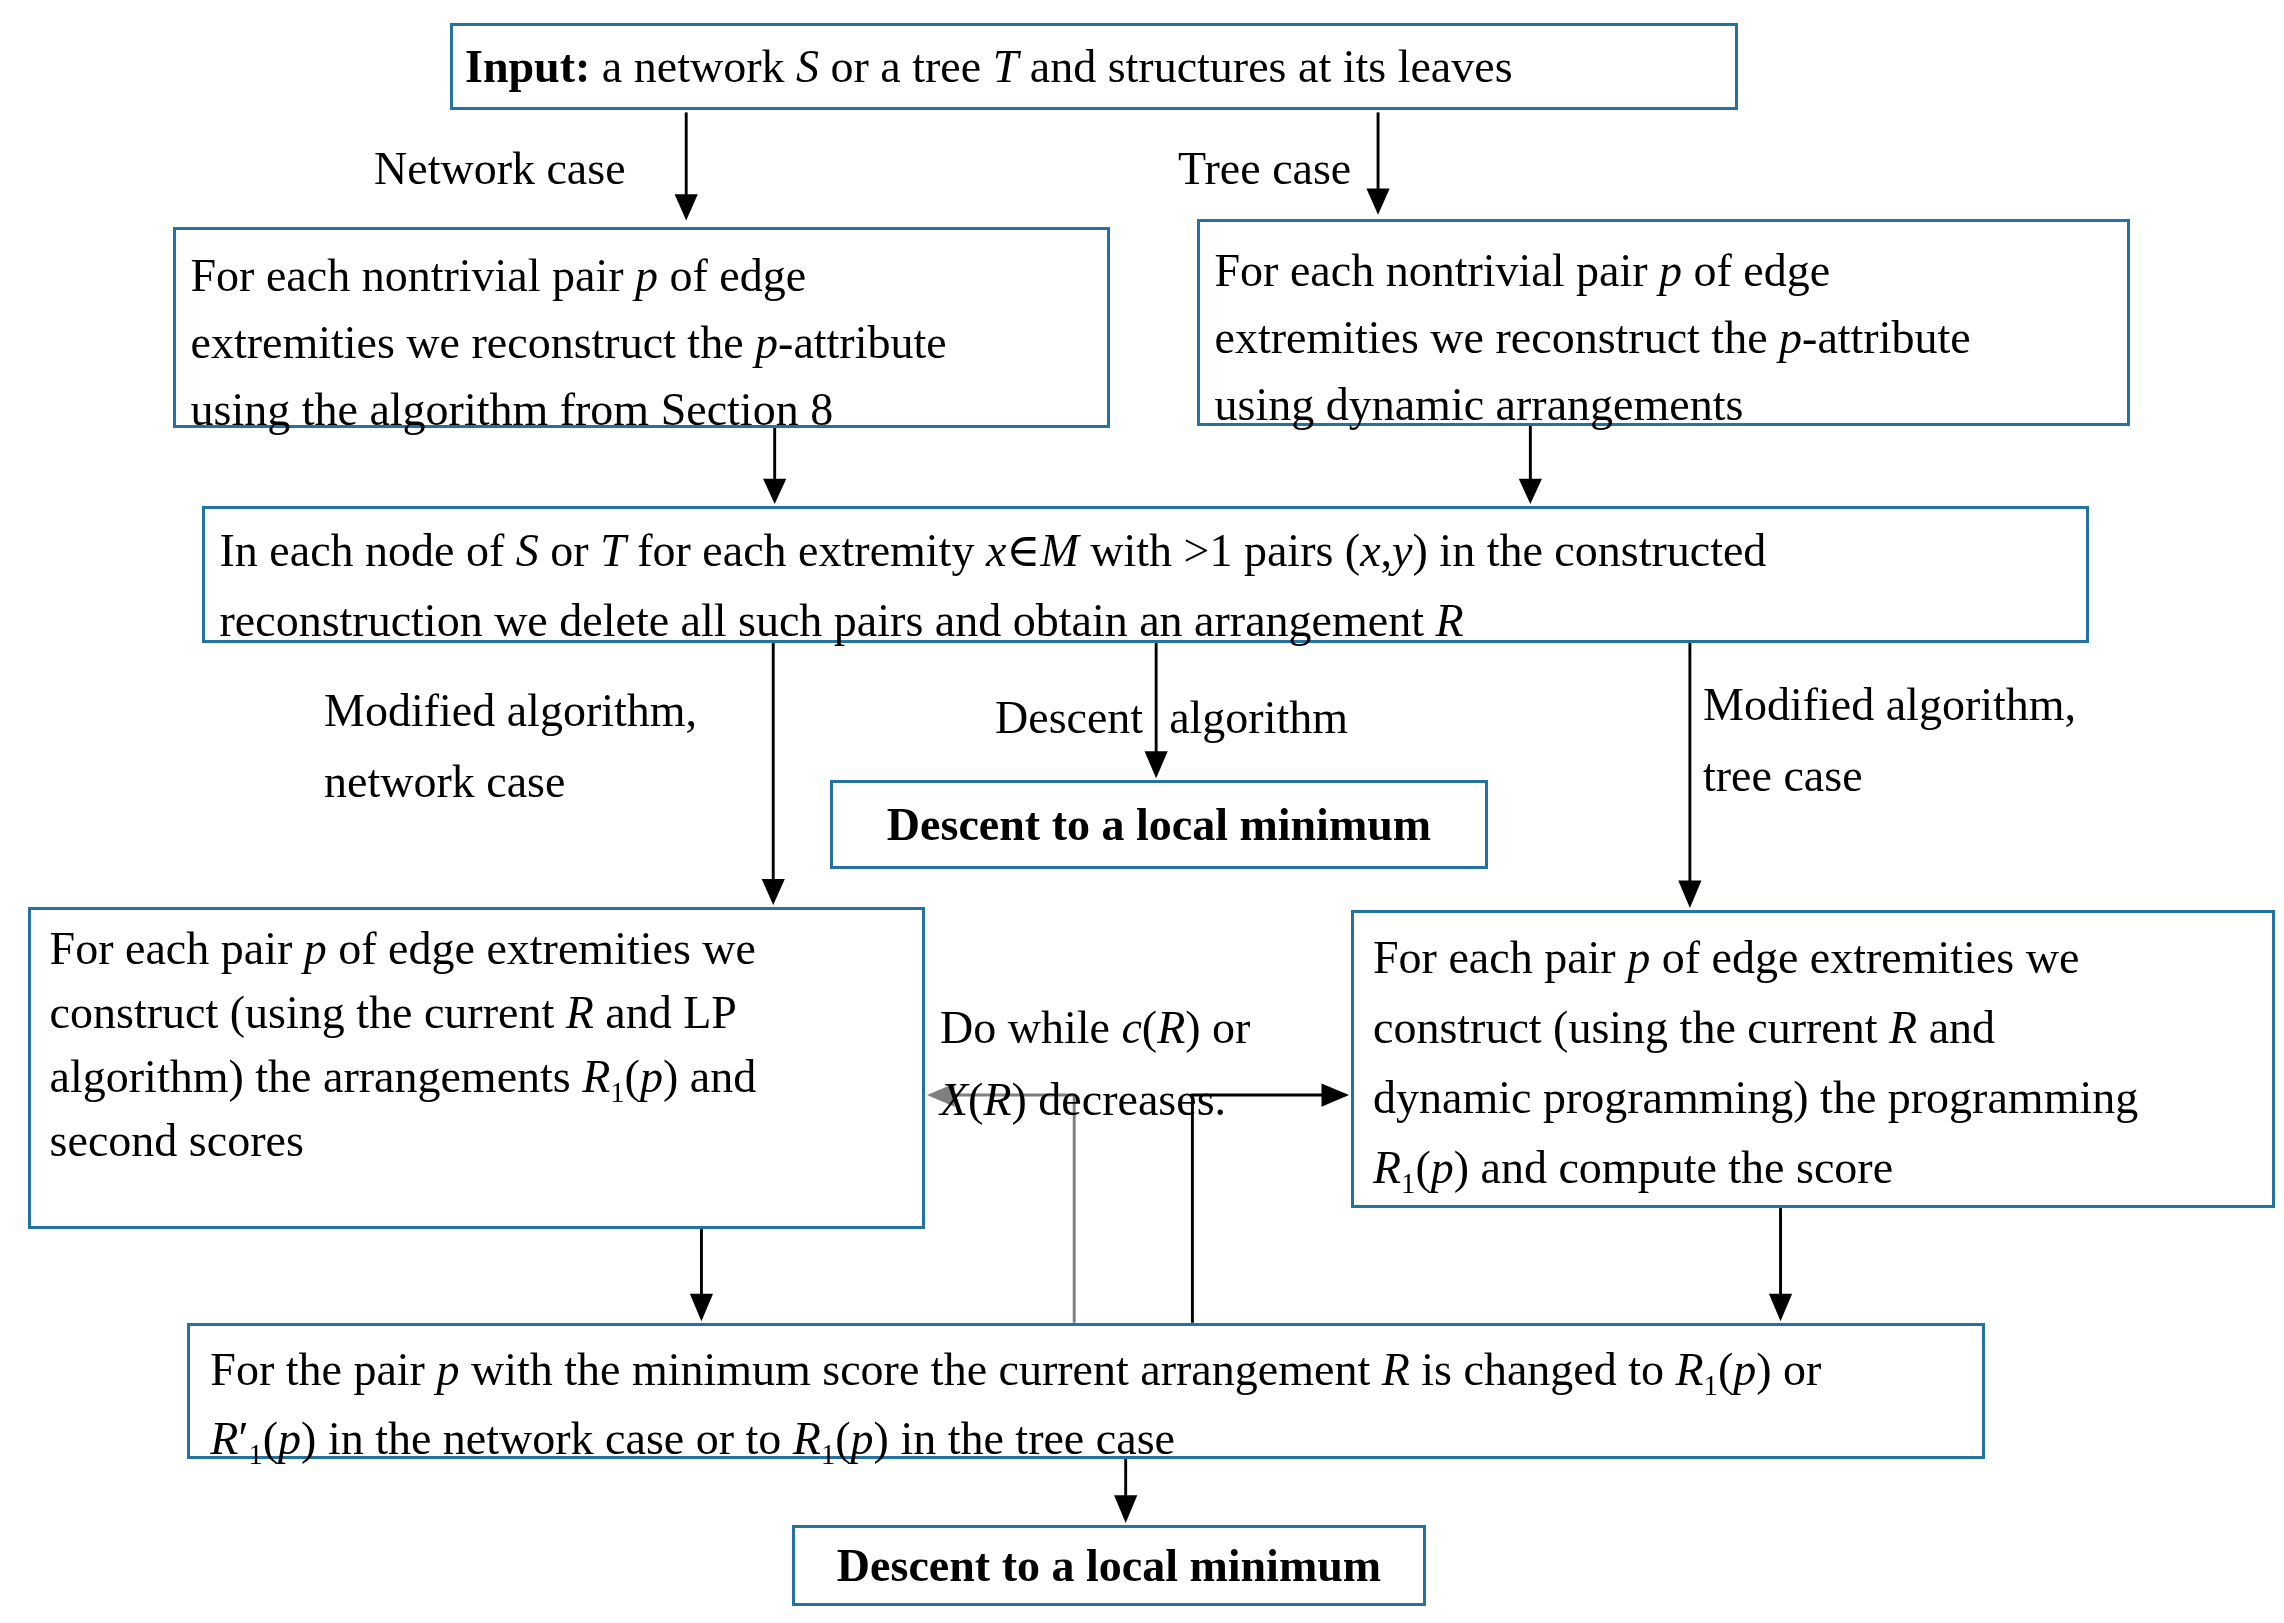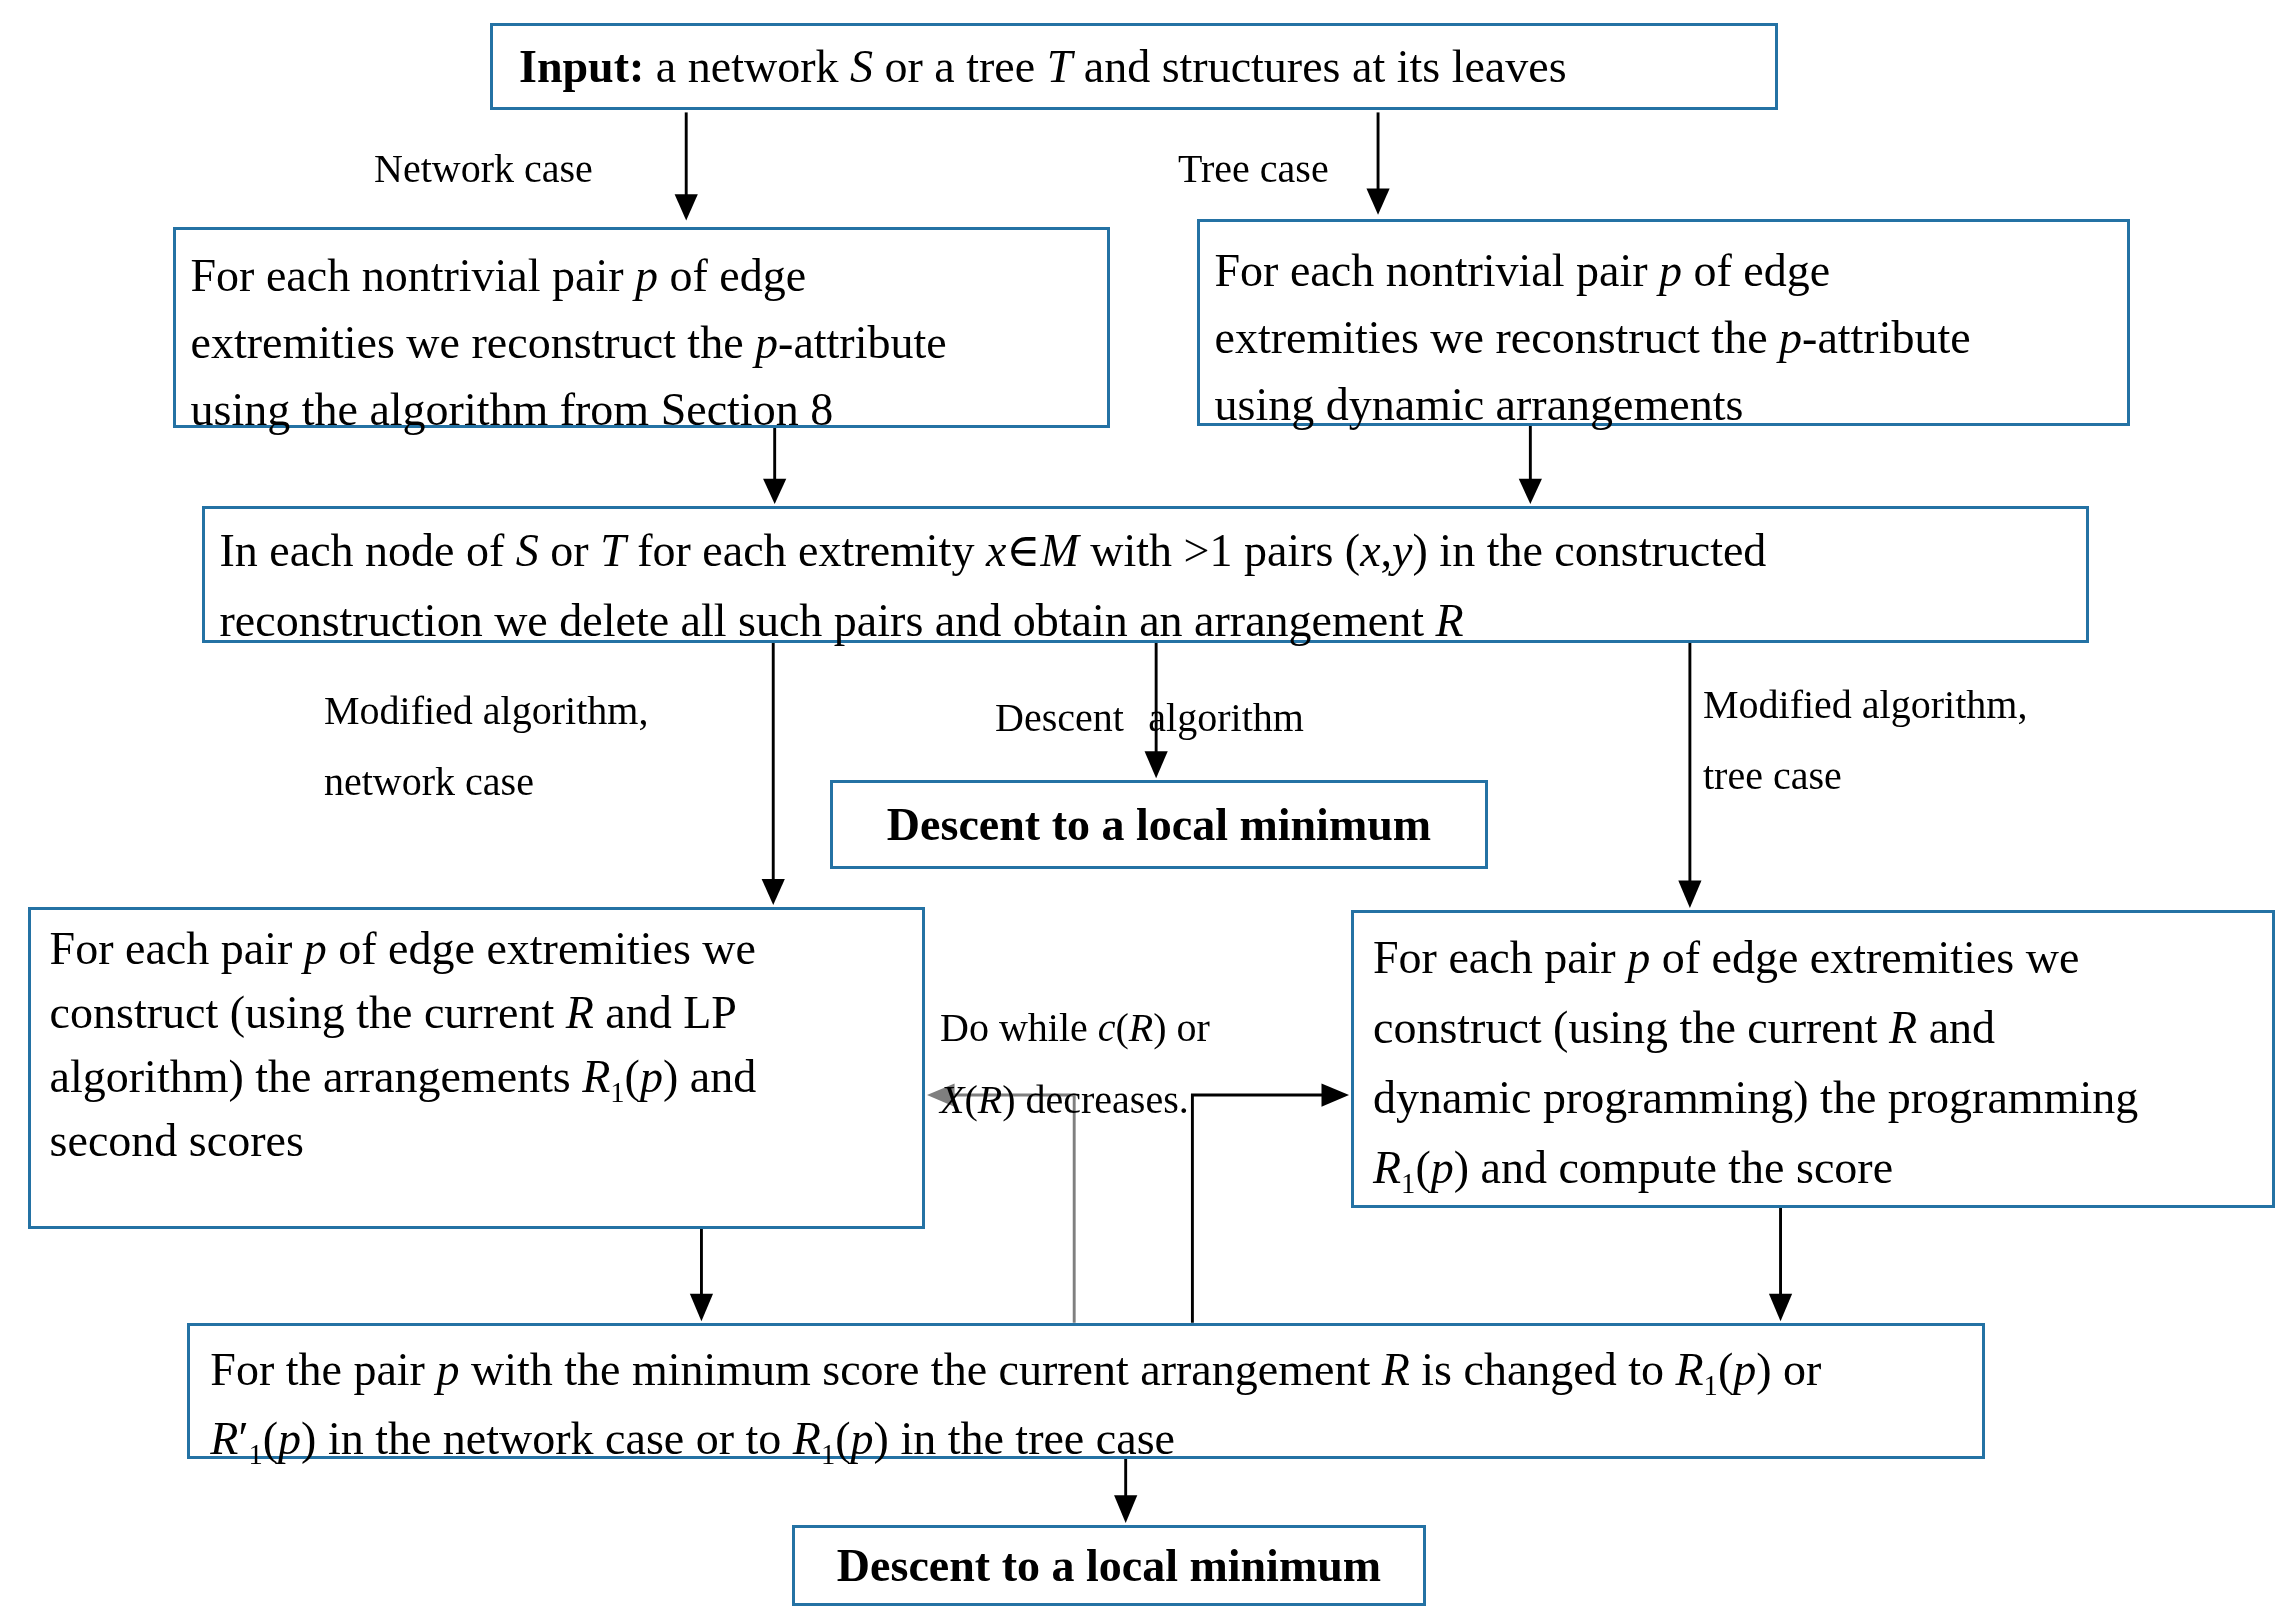--- a/index.html
+++ b/index.html
@@ -17,31 +17,31 @@
     box-sizing:border-box;
     border:3.6px solid #2472a4;
     background:#ffffff;
     font-size:46px;
     z-index:1;
   }
   .box .ln { white-space:nowrap; }
   .flexcenter { display:flex; align-items:center; justify-content:center;font-weight:bold; }
   .label {
     position:absolute;
-    font-size:40px;
+    font-size:46px;
     line-height:71px;
     white-space:nowrap;
     z-index:2;
     background:transparent;
   }
   i { font-style:italic; }
   sub { font-size:0.62em; line-height:0; }
 
   
-  #input-box    { left:450px;  top:23px;   width:1288px; height:87px; padding-left:26px; display:flex; align-items:center;margin-left:40px; }
+  #input-box    { left:450px;  top:23px;   width:1288px; height:87px; padding-left:12px; display:flex; align-items:center; }
   #network-box  { left:173px;  top:227px;  width:937px; height:201px; padding:11.6px 14.5px; line-height:67px; }
   #tree-box     { left:1197px; top:219px;  width:933px; height:207px; padding:14.5px 14.5px; line-height:67px; }
   #merge-box    { left:202px;  top:506px;  width:1887px; height:137px; padding:7.3px 14.5px; line-height:70px; }
   #descent1-box { left:830px; top:780px; width:658px;  height:89px; font-size:46px; }
   #lp-box       { left:27.6px;   top:907px; width:897px; height:322px; padding:7.3px 19px; line-height:64px; }
   #dp-box       { left:1351px; top:910px; width:924px; height:298px; padding:10.2px 19px; line-height:70px; }
   #update-box   { left:187px;  top:1323px; width:1798px; height:136px; padding:8.7px 20.3px; line-height:69px; }
   #descent2-box { left:792px; top:1525px; width:634px;  height:81px; font-size:46px; }
 
   

